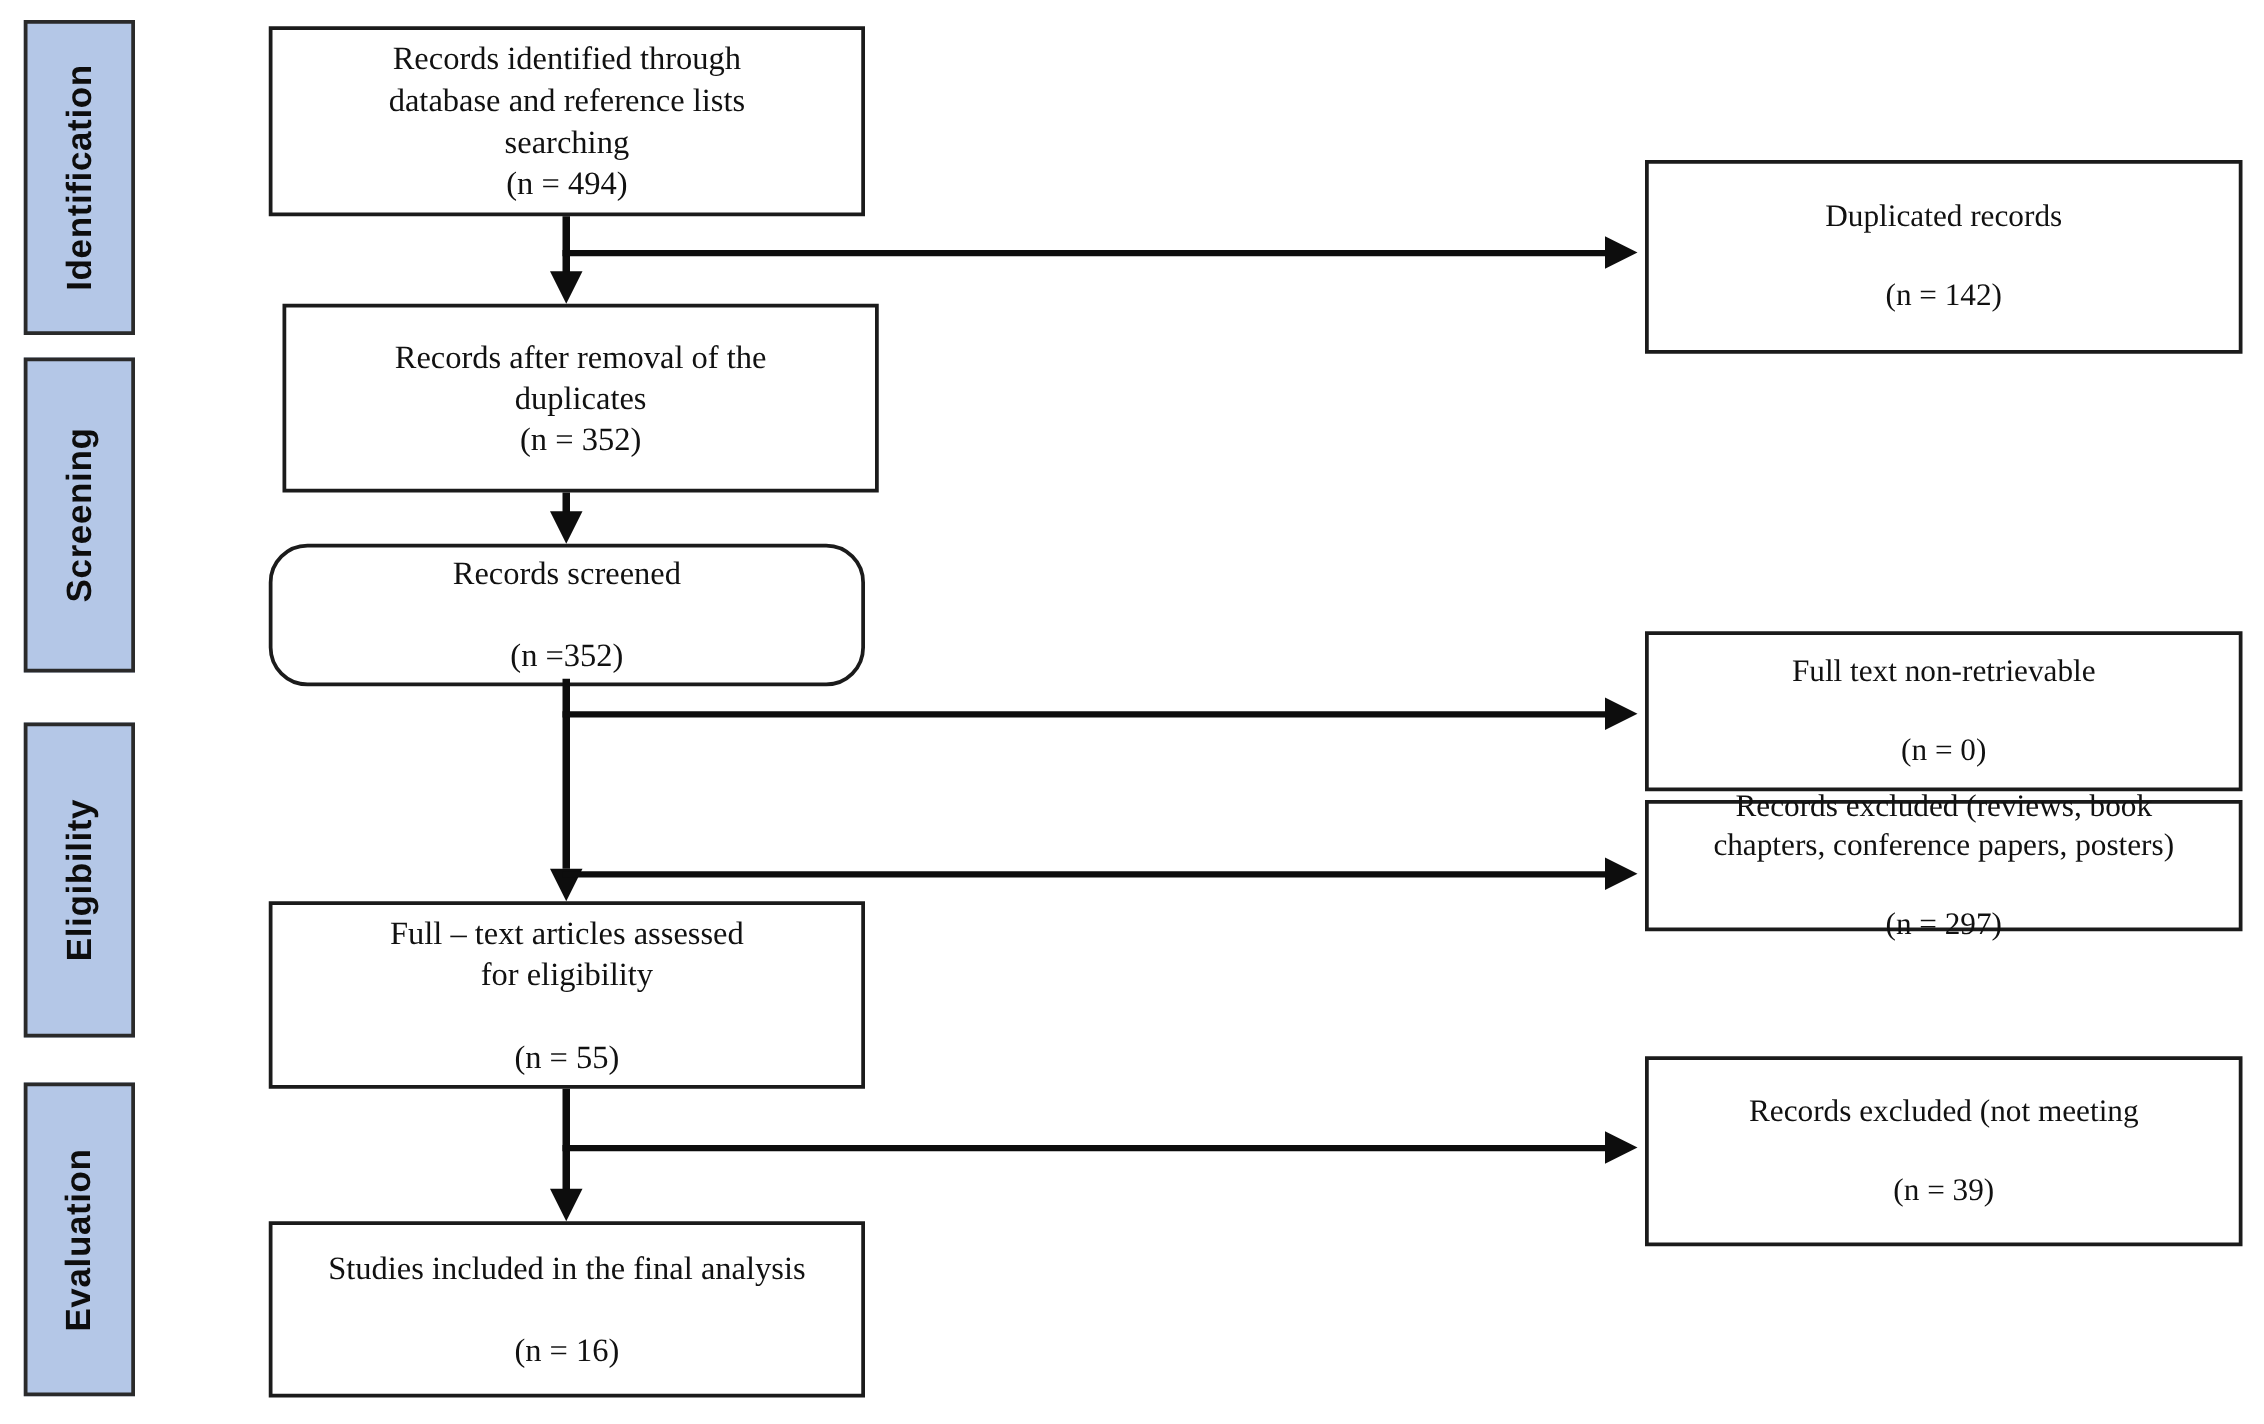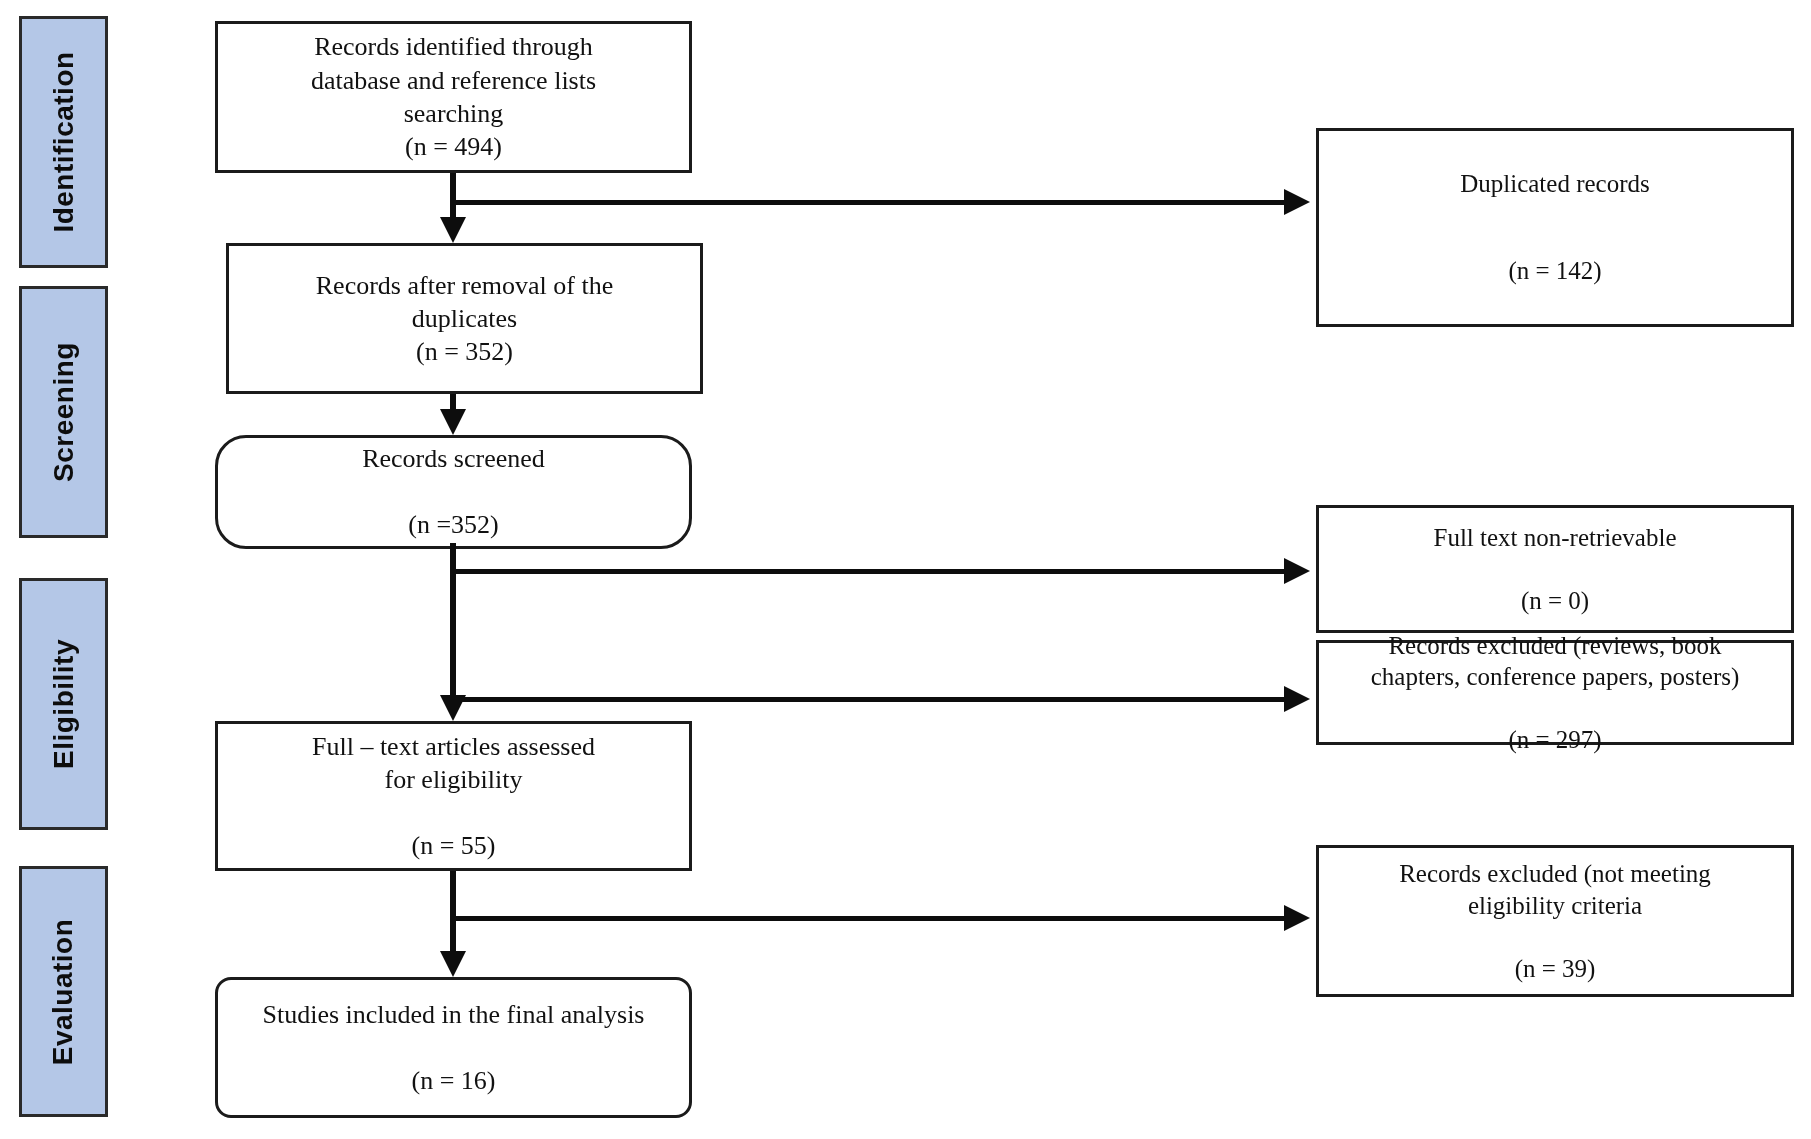--- a/index.html
+++ b/index.html
@@ -38,22 +38,22 @@
     display:flex;flex-direction:column;align-items:flex-start;justify-content:center;
     text-align:center;
   }
   .main-box{left:215px;width:477px;font-size:26px;line-height:1.28;}
   .side-box{left:1316px;width:478px;font-size:25px;line-height:1.26;}
   .fbox .ln{min-height:1.26em;width:100%;}
   #box-b1{top:21px;height:152px;}
   #box-b2{top:243px;height:151px;margin-left:11px;}
   #box-b3{top:435px;height:114px;border-radius:31px;}
   #box-b4{top:721px;height:150px;}
-  #box-b5{top:977px;height:141px;border-radius:16px;}
-  #box-r1{top:128px;height:199px;gap:12px;}
+  #box-b5{top:977px;height:141px;}
+  #box-r1{top:128px;height:155px;}
   #box-r2{top:505px;height:128px;}
   #box-r3{top:640px;height:105px;}
   #box-r4{top:845px;height:152px;}
 
   
   .vline{position:absolute;width:6px;background:#0d0d0d;}
   .hline{position:absolute;height:5px;background:#0d0d0d;}
   .arrow-down{
     position:absolute;width:0;height:0;
     border-left:13px solid transparent;border-right:13px solid transparent;
@@ -145,21 +145,20 @@
 
   <div class="fbox side-box" id="box-r3">
     <div class="ln">Records excluded (reviews, book</div>
     <div class="ln">chapters, conference papers, posters)</div>
     <div class="ln"></div>
     <div class="ln">(n = 297)</div>
   </div>
 
   <div class="fbox side-box" id="box-r4">
     <div class="ln">Records excluded (not meeting</div>
-    <div class="ln">eligibility criteria</div>
     <div class="ln"></div>
     <div class="ln">(n = 39)</div>
   </div>
 
   <div class="vline" id="vline-a"></div>
   <div class="arrow-down" id="head-a"></div>
   <div class="hline" id="hline-1"></div>
   <div class="arrow-right" id="head-h1"></div>
 
   <div class="vline" id="vline-b"></div>

